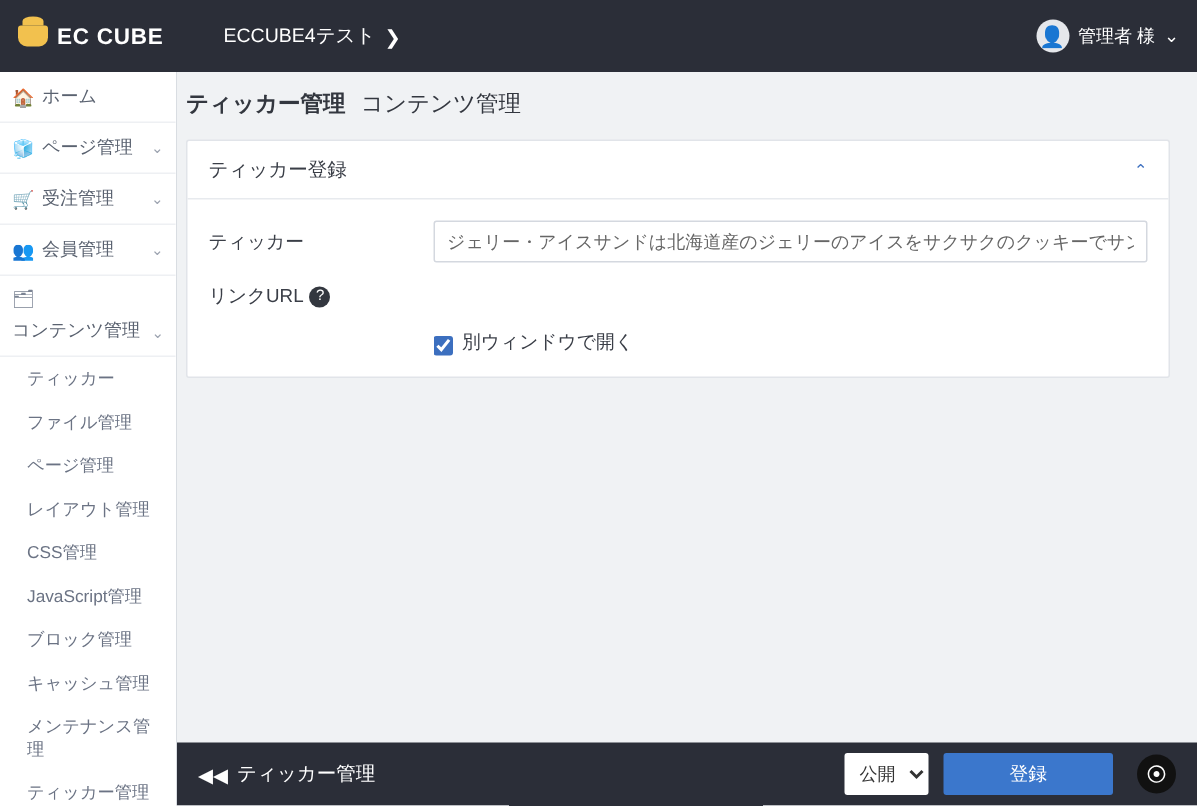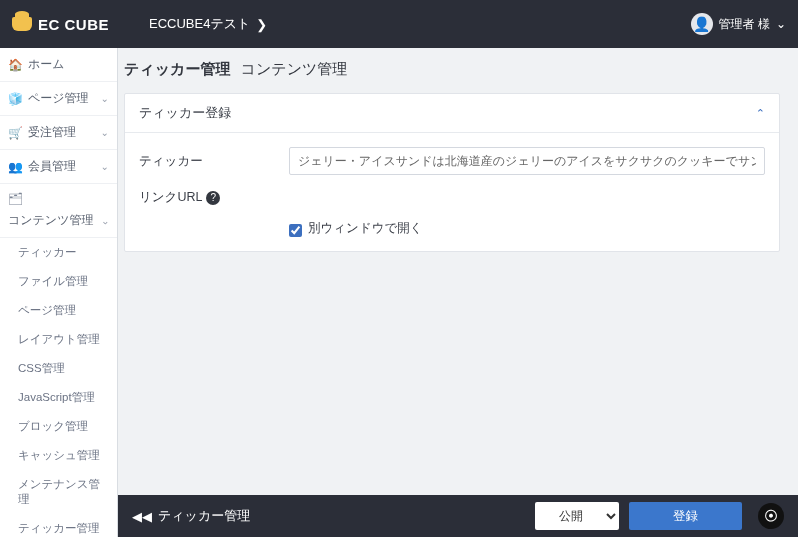--- a/index.html
+++ b/index.html
@@ -40,21 +40,21 @@
 .form-input { flex: 1; height: 28px; border: 1px solid #d4d8df; border-radius: 2px; padding: 0 8px; font-size: 12px; color: #666; }
 .form-input::placeholder { color: #b3b8c1; }
 .help-icon { width:14px; height:14px; border-radius:50%; background:#33373f; color:#fff; font-size:10px; display:inline-flex; align-items:center; justify-content:center; }
 .checkbox-row { margin-left: 150px; display: flex; align-items: flex-end; gap: 6px; font-size: 12.5px; color: #3a3e47; }
 .checkbox-row input { accent-color: #3c6fbf; }
 
 
 .footer { position: absolute; left: 118px; right: 0; bottom: 0; height: 42px; background: #2b2e38; color: #fff; display: flex; align-items: center; padding: 0 14px; gap: 10px; }
 .footer .back { display: flex; align-items: center; gap: 6px; font-size: 13px; cursor: pointer; }
 .footer .spacer { flex: 1; }
-.footer select { height: 28px; background: #fff; color: #333; border: none; font-size: 12px; padding: 0 20px; border-radius: 2px; }
+.footer select { height: 28px; background: #fff; color: #333; border: none; font-size: 12px; padding: 0 6px; border-radius: 2px; }
 .footer .btn-primary { background: #3b77cc; color: #fff; border: none; height: 28px; padding: 0 44px; font-size: 12.5px; cursor: pointer; border-radius: 2px; }
 .footer .debug-icon { width: 26px; height: 26px; border-radius: 50%; background: #111; display:flex; align-items:center; justify-content:center; font-size:14px; color:#fff; margin-left:6px; }
 </style>
 </head>
 <body>
 
 <div class="header">
   <div class="logo">
     <span class="logo-icon"></span>
     <span>EC CUBE</span>

